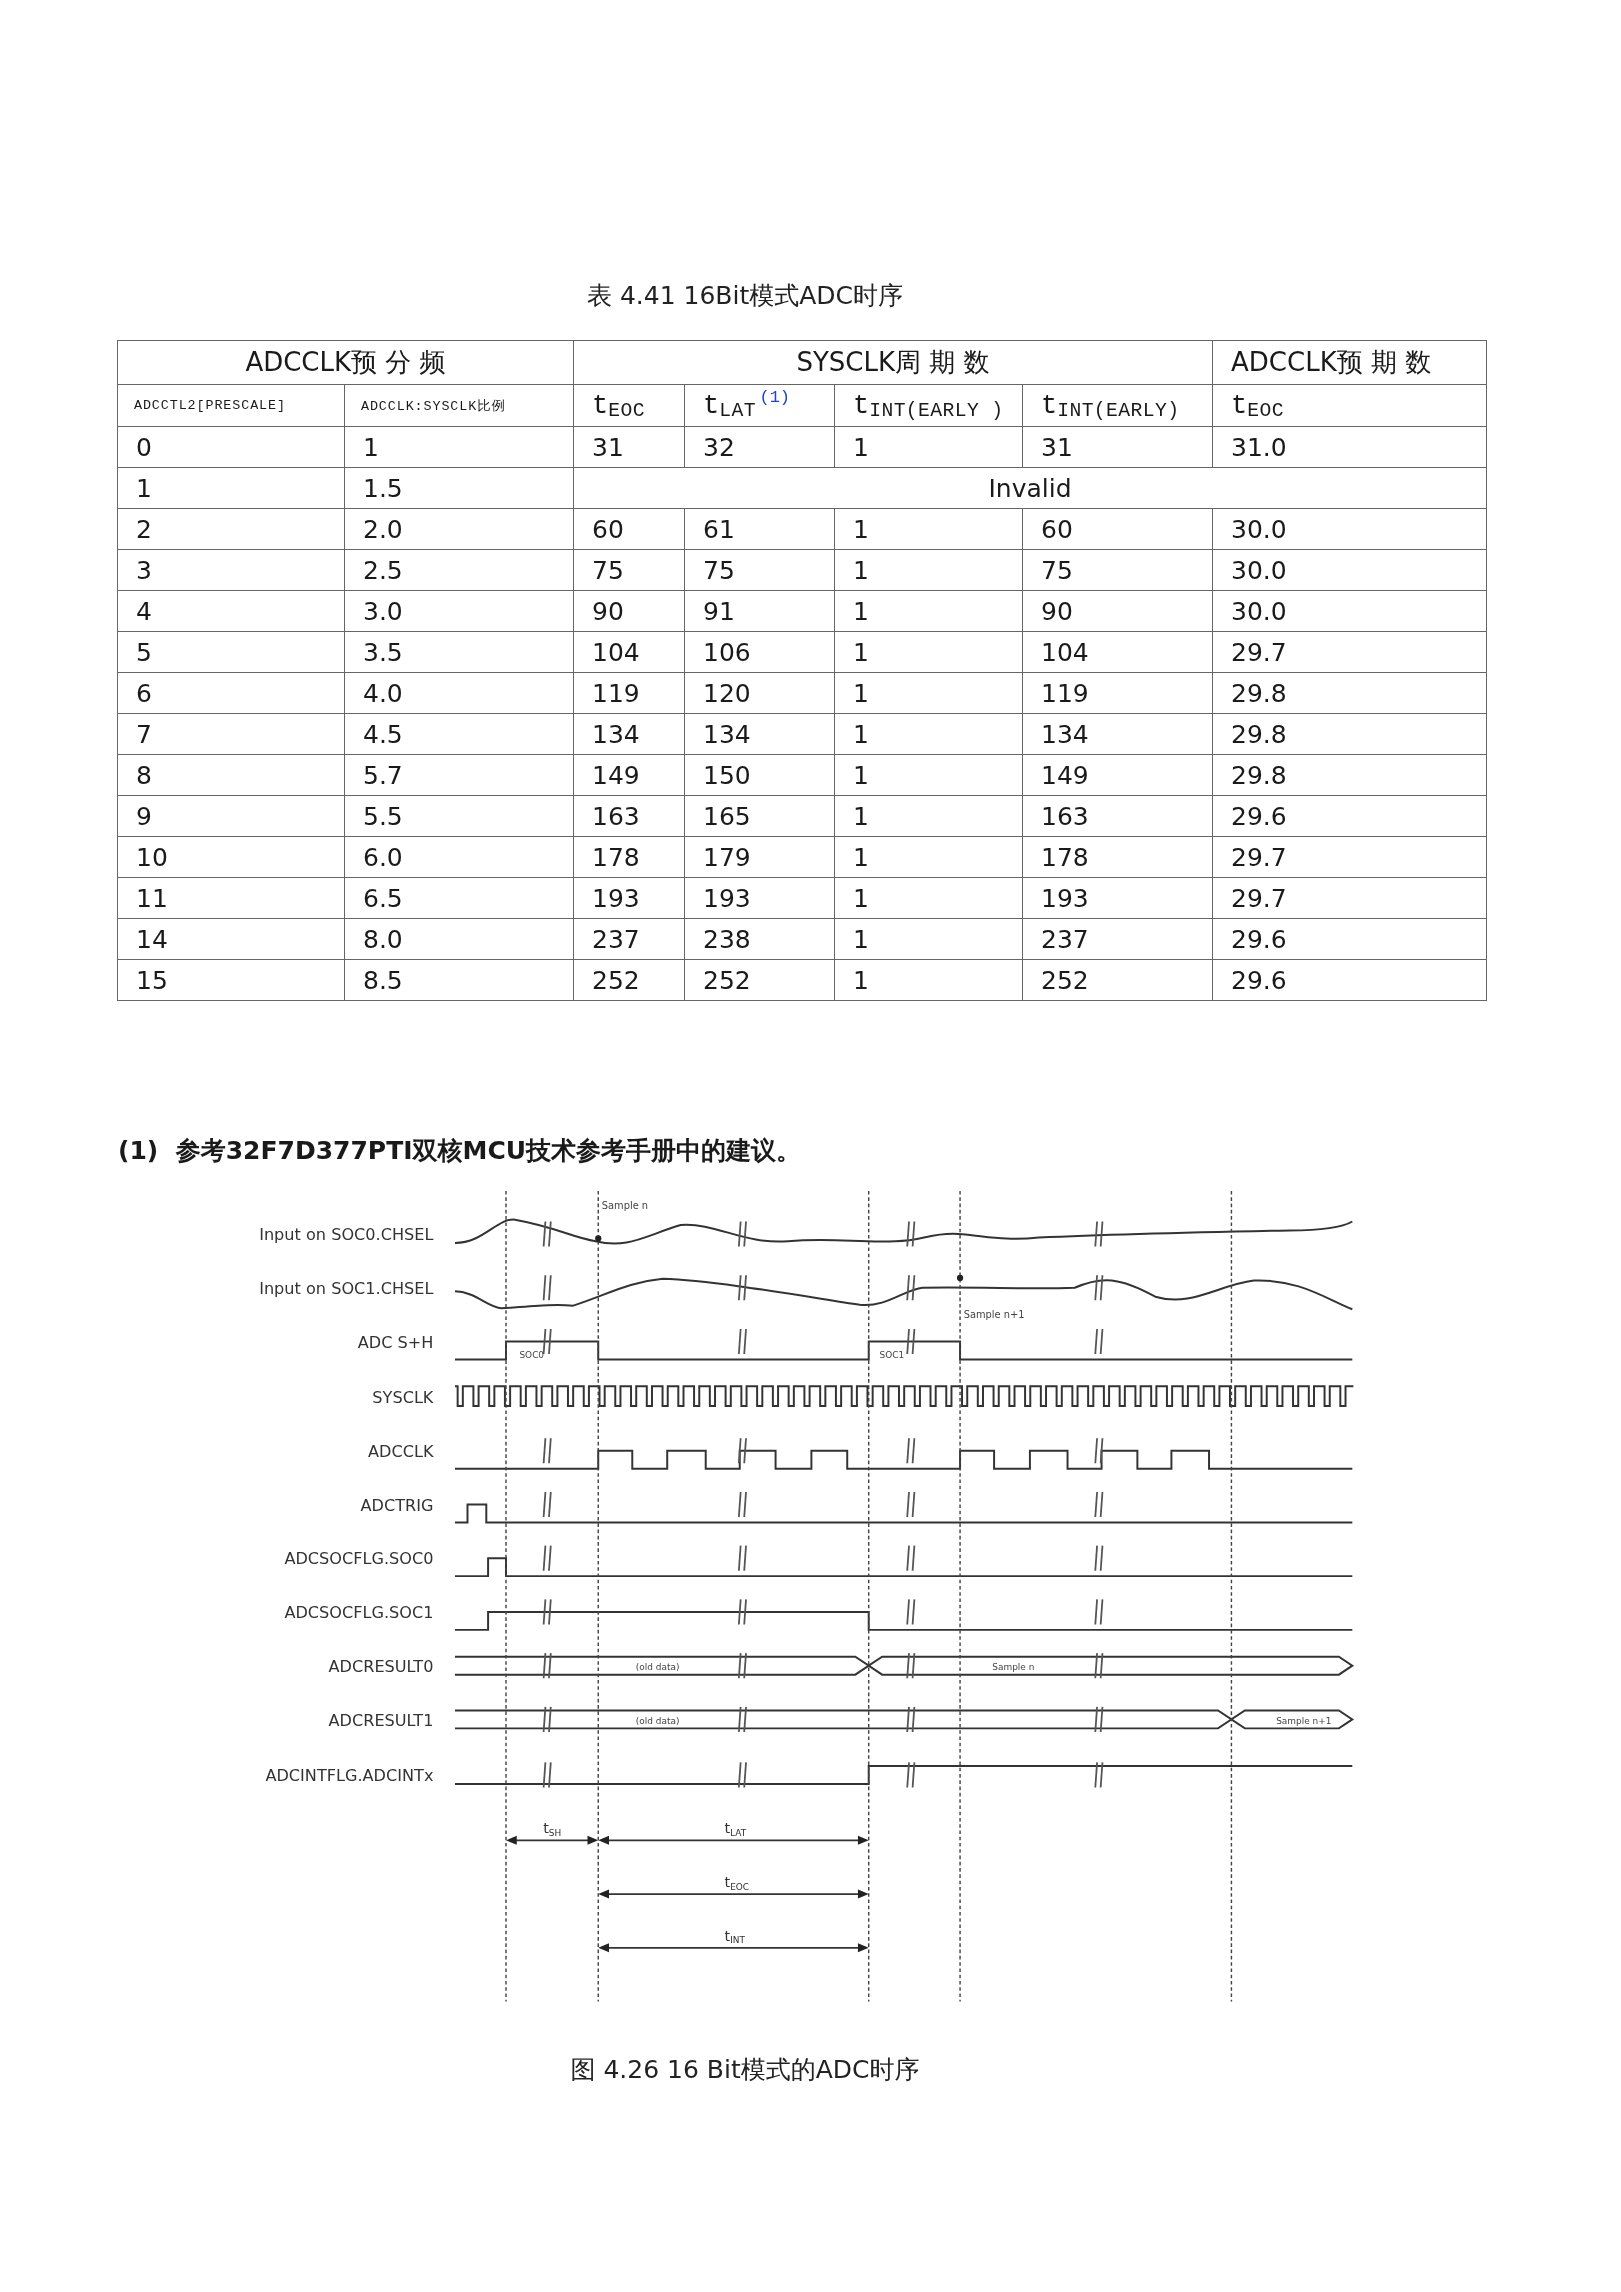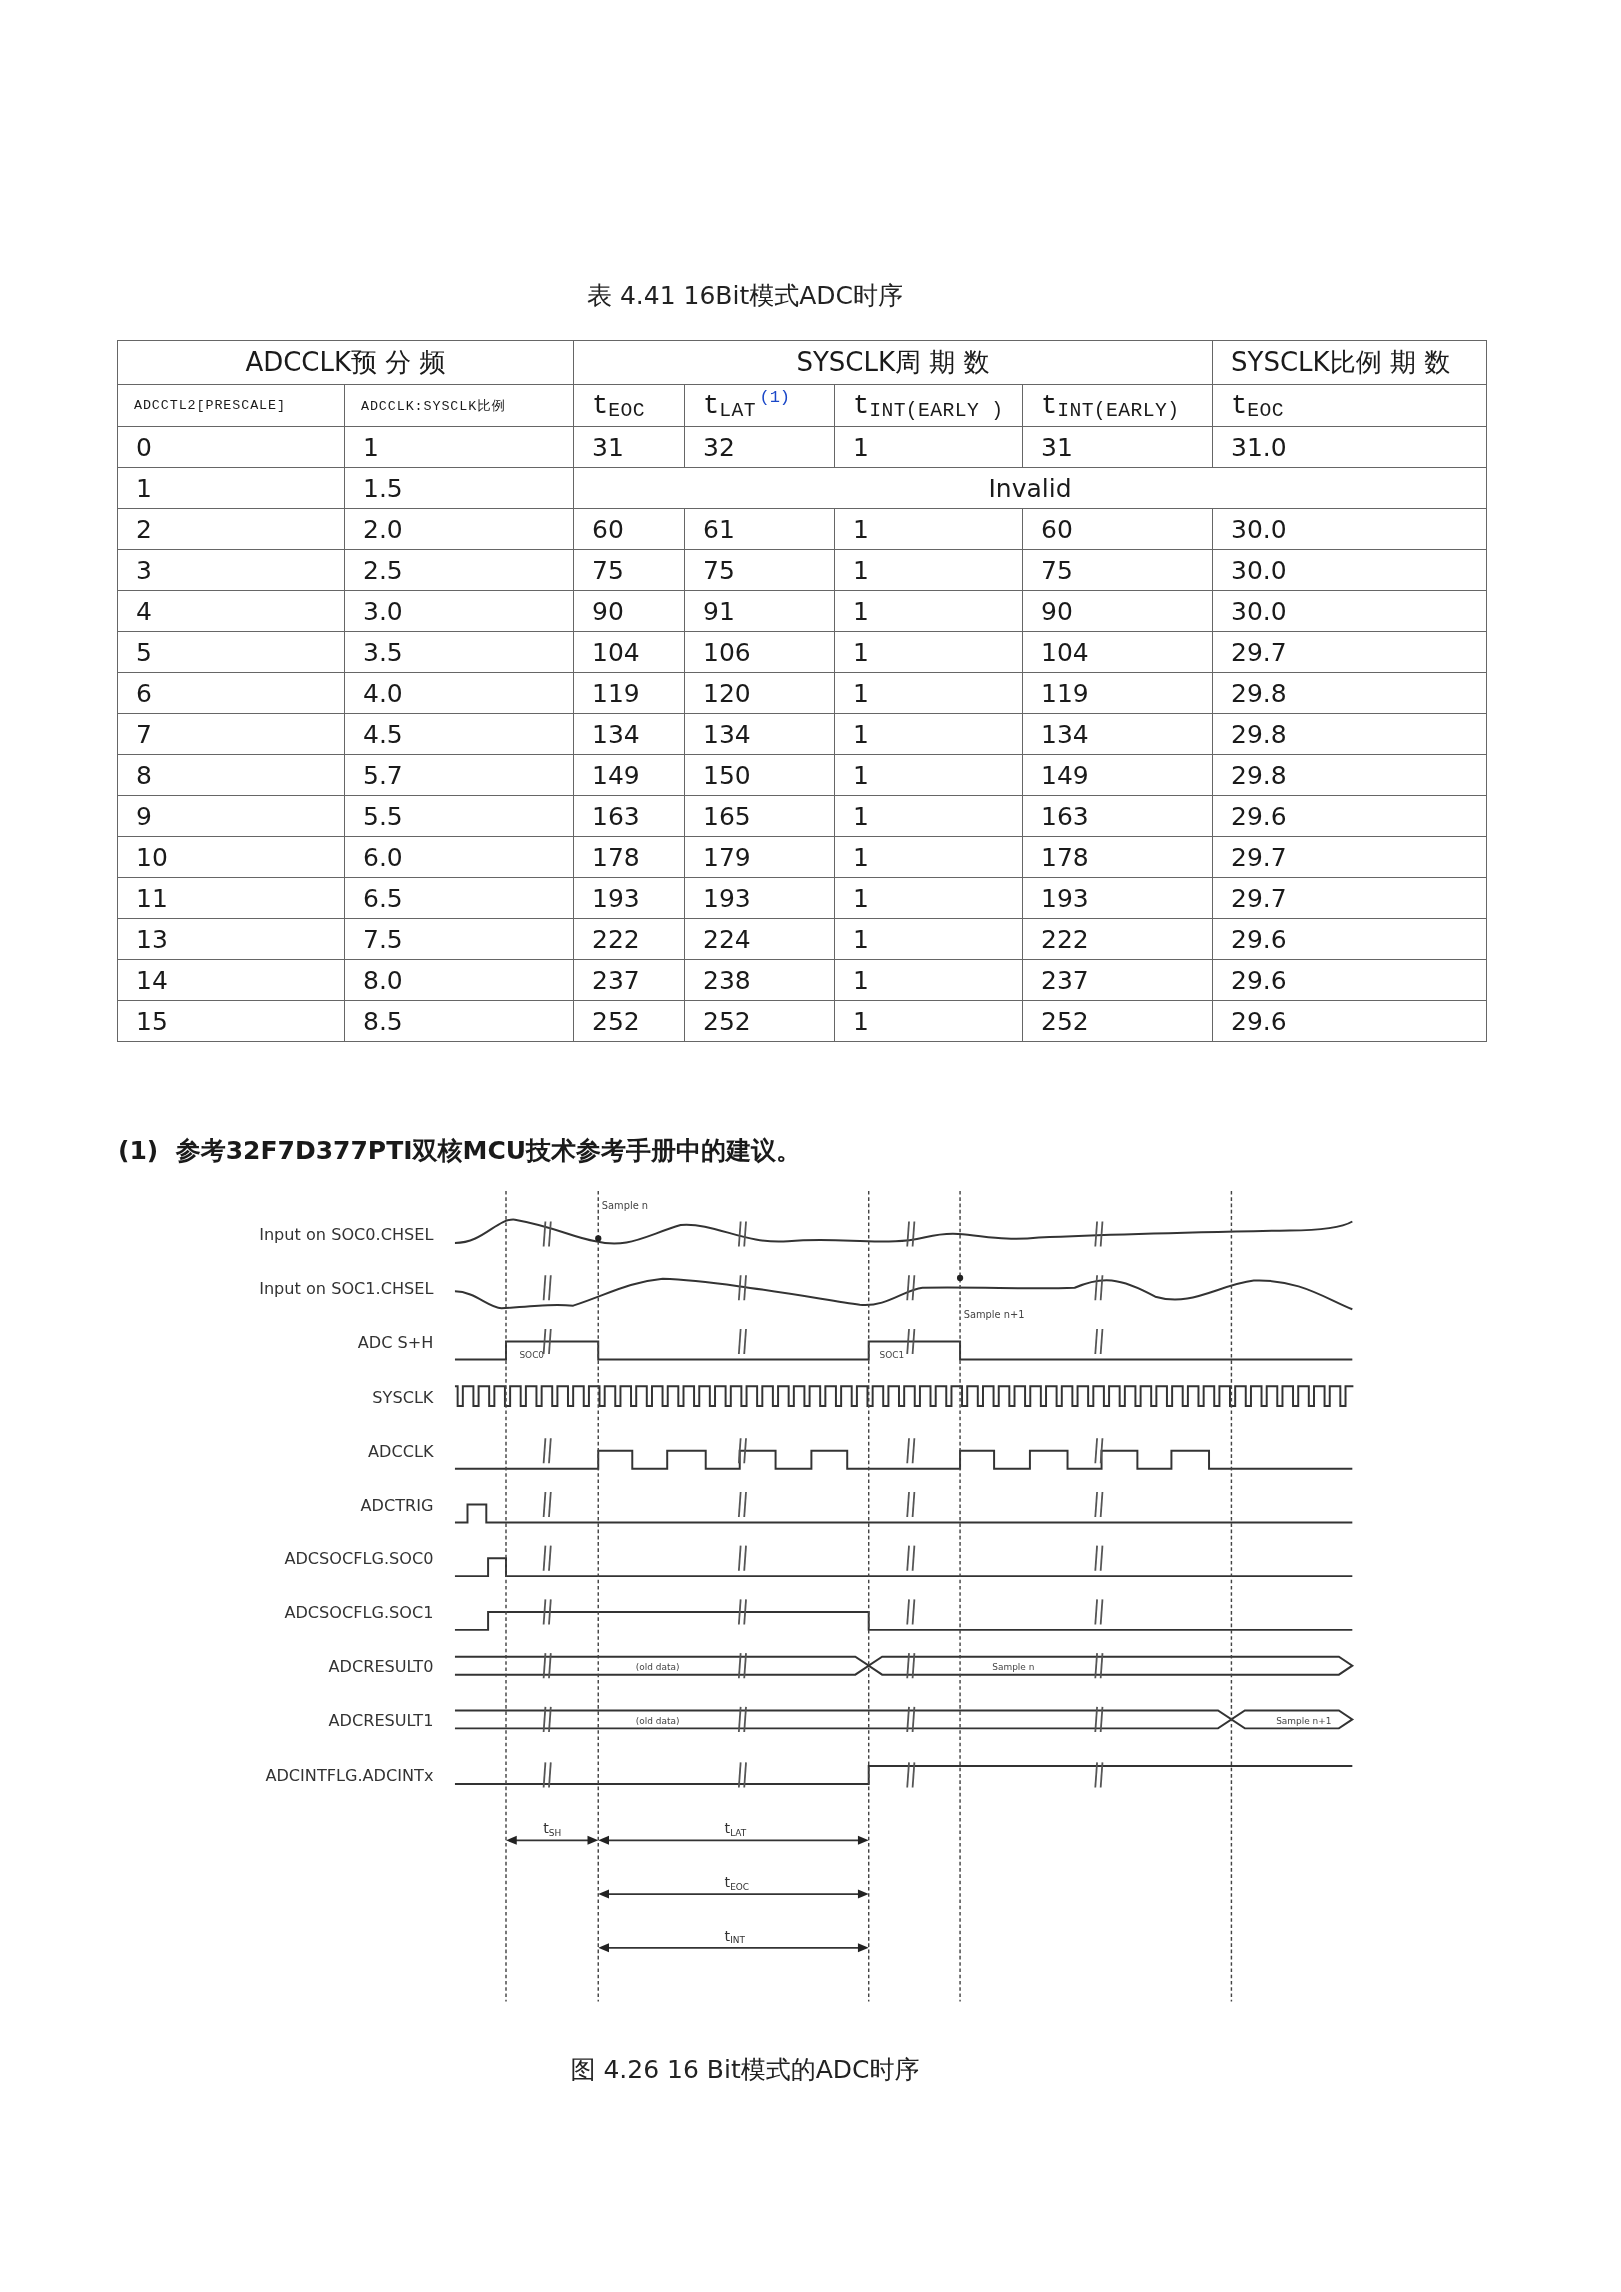--- a/index.html
+++ b/index.html
@@ -34,21 +34,21 @@
       <col style="width:111px">
       <col style="width:150px">
     <col style="width:188px">
       <col style="width:190px">
       <col style="width:274px">
   </colgroup>
   <tbody id="tbody">
     <tr class="grp">
       <td colspan="2">ADCCLK预 分 频</td>
       <td colspan="4">SYSCLK周 期 数</td>
-      <td class="left-al">SYSCLK比例 期 数</td>
+      <td class="left-al">ADCCLK预 期 数</td>
     </tr>
     <tr class="sub">
       <td class="small">ADCCTL2[PRESCALE]</td>
       <td class="small">ADCCLK:SYSCLK比例</td>
       <td><span class="t">t</span><span class="sub-s">EOC</span></td>
       <td><span class="t">t</span><span class="sub-s">LAT</span><span class="fn-ref">(1)</span></td>
       <td><span class="t">t</span><span class="sub-s">INT(EARLY )</span></td>
       <td><span class="t">t</span><span class="sub-s">INT(EARLY)</span></td>
       <td><span class="t">t</span><span class="sub-s">EOC</span></td>
     </tr>
@@ -148,29 +148,20 @@
         <td>29.7</td>
       </tr>
       <tr>
         <td>11</td>
         <td>6.5</td>
         <td>193</td>
         <td>193</td>
         <td>1</td>
         <td>193</td>
         <td>29.7</td>
-      </tr>
-      <tr>
-        <td>13</td>
-        <td>7.5</td>
-        <td>222</td>
-        <td>224</td>
-        <td>1</td>
-        <td>222</td>
-        <td>29.6</td>
       </tr>
       <tr>
         <td>14</td>
         <td>8.0</td>
         <td>237</td>
         <td>238</td>
         <td>1</td>
         <td>237</td>
         <td>29.6</td>
       </tr>

